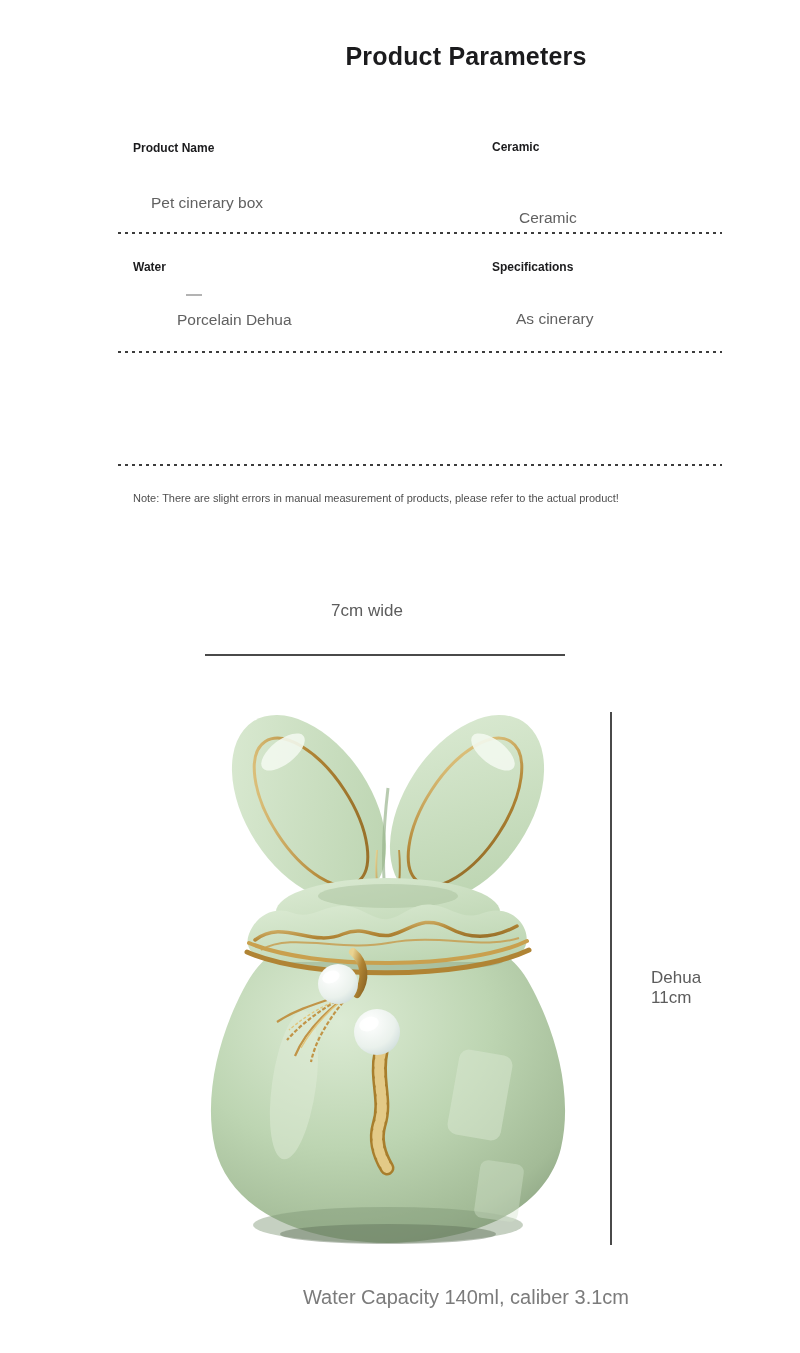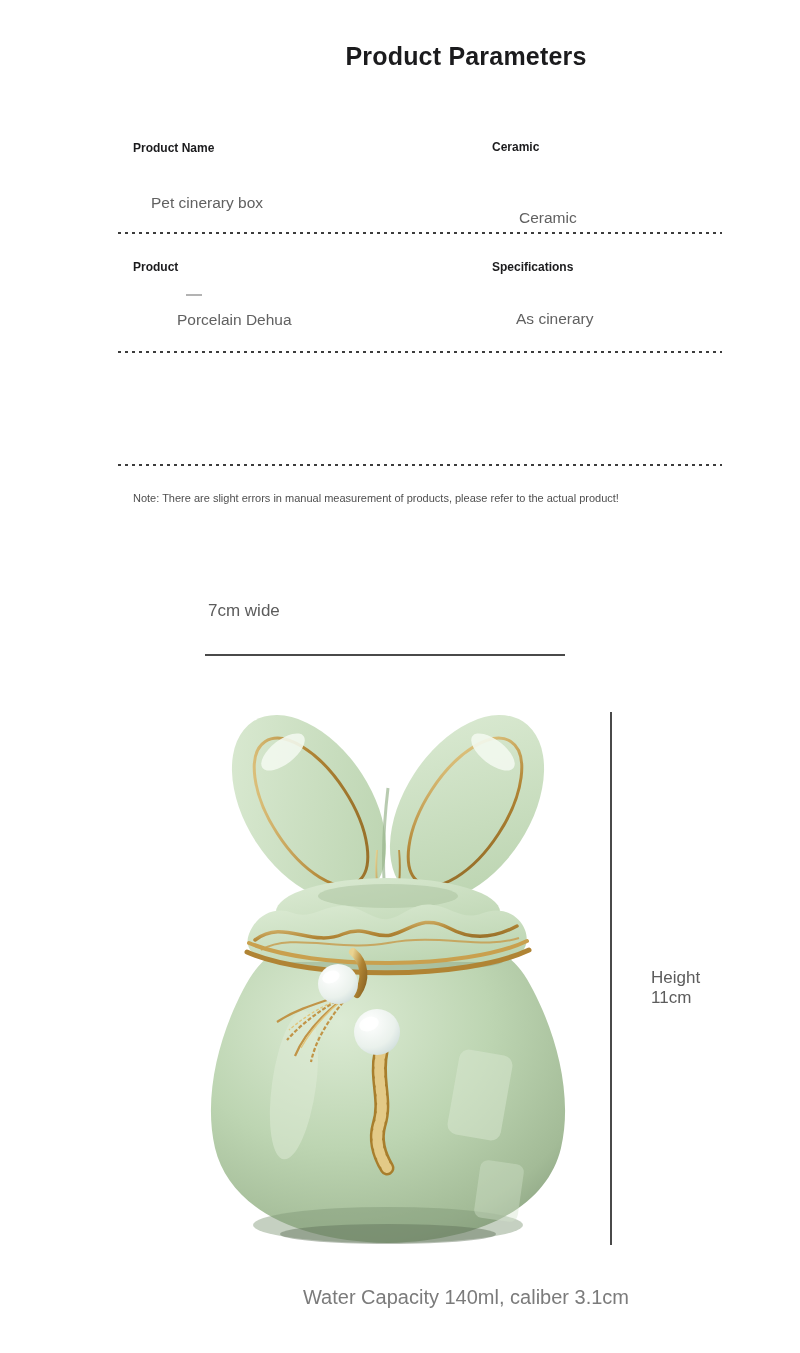--- a/index.html
+++ b/index.html
@@ -33,21 +33,21 @@
     background-image:repeating-linear-gradient(to right,
       var(--dotted-color,#3c3c3c) 0 3px, transparent 3px 7px);
   }
   .note-text{
     left:55px;top:492px;width:700px;
     font-size:11px;color:var(--note-color,#4f4f4f);
   }
   .dim-label{
     font-size:17px;color:var(--dim-color,#5c5c5c);
   }
-  .width-label{left:130px;top:601px;width:350px;text-align:left;}
+  .width-label{left:114px;top:601px;width:350px;text-align:center;}
   .width-line{
     left:127px;top:654px;width:360px;height:2px;
     background:var(--line-color,#4a4a4a);
   }
   .height-line{
     left:532px;top:712px;width:2px;height:533px;
     background:var(--line-color,#4a4a4a);
   }
   .height-label{left:573px;top:968px;}
   .capacity-text{
@@ -67,21 +67,21 @@
 
   <div class="abs page-title">Product Parameters</div>
 
   <div class="abs param-label" style="left:55px;top:141px">Product Name</div>
   <div class="abs param-label" style="left:414px;top:140px">Ceramic</div>
   <div class="abs param-value" style="left:49px;top:194px">Pet cinerary box</div>
   <div class="abs param-value" style="left:417px;top:209px">Ceramic</div>
 
   <div class="abs dotted-line" style="top:232px"></div>
 
-  <div class="abs param-label" style="left:55px;top:260px">Product</div>
+  <div class="abs param-label" style="left:55px;top:260px">Water</div>
   <div class="abs param-label" style="left:414px;top:260px">Specifications</div>
   <div class="abs artifact-dash"></div>
   <div class="abs param-value" style="left:75px;top:311px">Porcelain Dehua</div>
   <div class="abs param-value" style="left:414px;top:310px">As cinerary</div>
 
   <div class="abs dotted-line" style="top:351px"></div>
   <div class="abs dotted-line" style="top:464px"></div>
 
   <div class="abs note-text">Note: There are slight errors in manual measurement of products, please refer to the actual product!</div>
 
@@ -186,17 +186,17 @@
 
     <g>
       <circle cx="147" cy="284" r="20" fill="url(#gBead)"></circle>
       <ellipse cx="140" cy="277" rx="9" ry="6" transform="rotate(-20 140 277)" fill="#ffffff" opacity="0.85"></ellipse>
       <circle cx="186" cy="332" r="23" fill="url(#gBead)"></circle>
       <ellipse cx="178" cy="324" rx="10" ry="7" transform="rotate(-20 178 324)" fill="#ffffff" opacity="0.85"></ellipse>
     </g>
   </svg>
 
   <div class="abs height-line"></div>
-  <div class="abs dim-label height-label">Height 11cm</div>
+  <div class="abs dim-label height-label">Dehua 11cm</div>
 
   <div class="abs capacity-text">Water Capacity 140ml, caliber 3.1cm</div>
 
 </div>
 
 </body></html>

